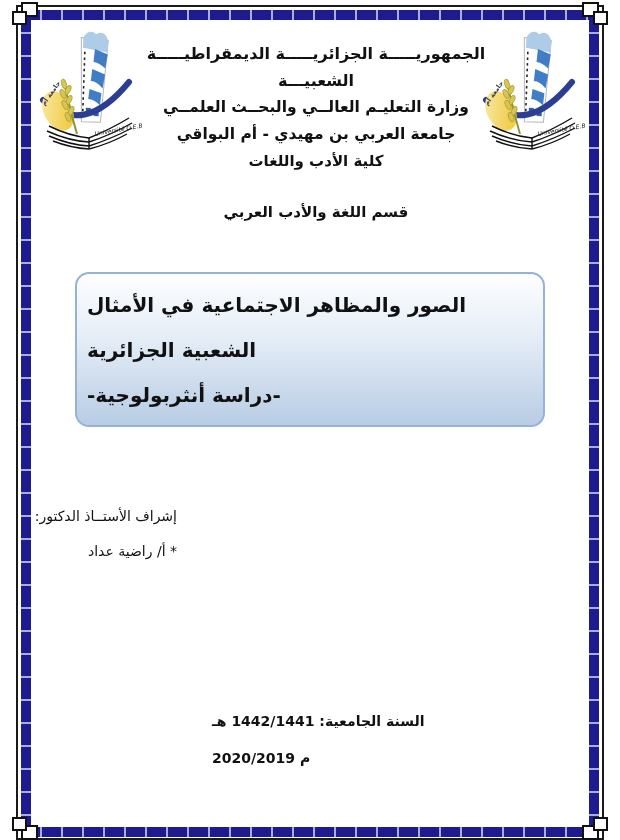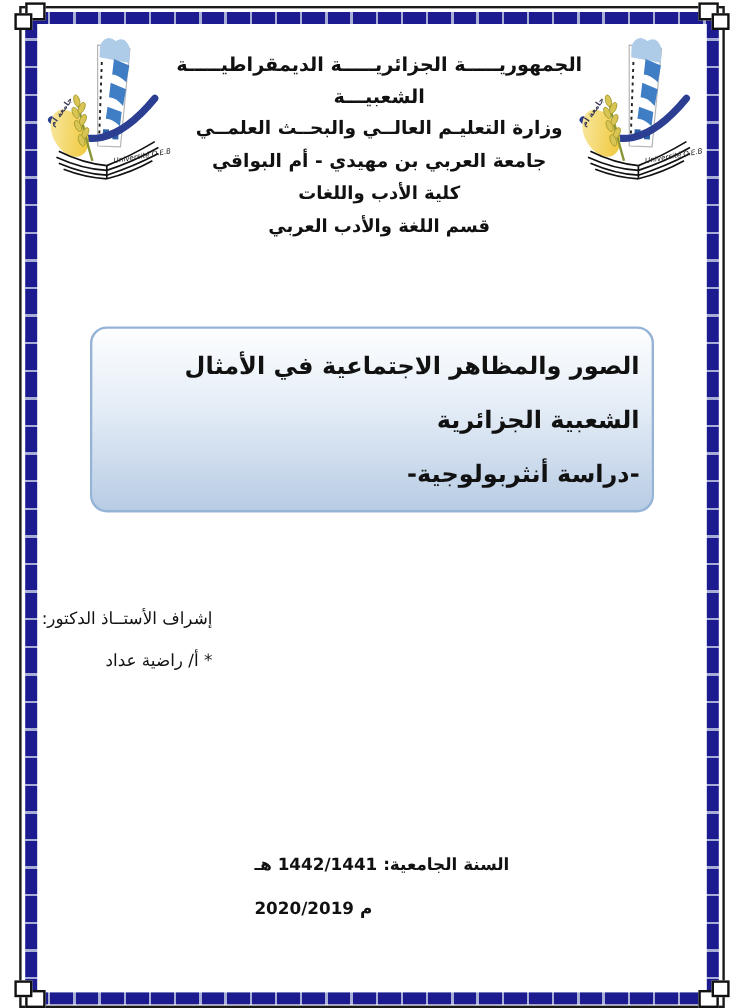--- a/index.html
+++ b/index.html
@@ -38,29 +38,29 @@
   .logo-left  { left:36px;  top:26px; }
   .logo-right { left:479px; top:26px; }
 
   
   .header { position:absolute; top:40px; left:132px; right:120px;
             text-align:center; direction:rtl; font-weight:bold; z-index:4; }
   .header .h1 { font-size:16px; line-height:27px; }
   .header .h2 { font-size:15.5px; line-height:27px; }
   .header .h3 { font-size:15.5px; line-height:27px; }
   .header .h4 { font-size:15px; line-height:27px; }
-  .header .h5 { font-size:15px; line-height:27px; }
+  .header .h5 { font-size:15px; line-height:27px;margin-top:24px; }
 
   
   .title-box {
     position:absolute; left:75px; top:272px; width:470px; height:155px;
     box-sizing:border-box; border:2px solid #95b3d7; border-radius:14px;
     background:linear-gradient(180deg,#fdfeff 0%, #e3ecf6 45%, #b8cce4 100%);
     display:flex; flex-direction:column; justify-content:space-around;
-    text-align:right; direction:rtl; font-weight:bold; font-size:20px;
+    text-align:left; direction:rtl; font-weight:bold; font-size:20px;
     padding:8px 10px; z-index:4;
   }
 
   
   .degree { position:absolute; top:462px; left:40px; right:40px;
             text-align:center; direction:rtl; font-weight:bold; z-index:4; }
   .degree .d1 { font-size:13.5px; line-height:24px; }
   .degree .d2 { font-size:13px;  line-height:22px; margin-top:5px; }
 
   

